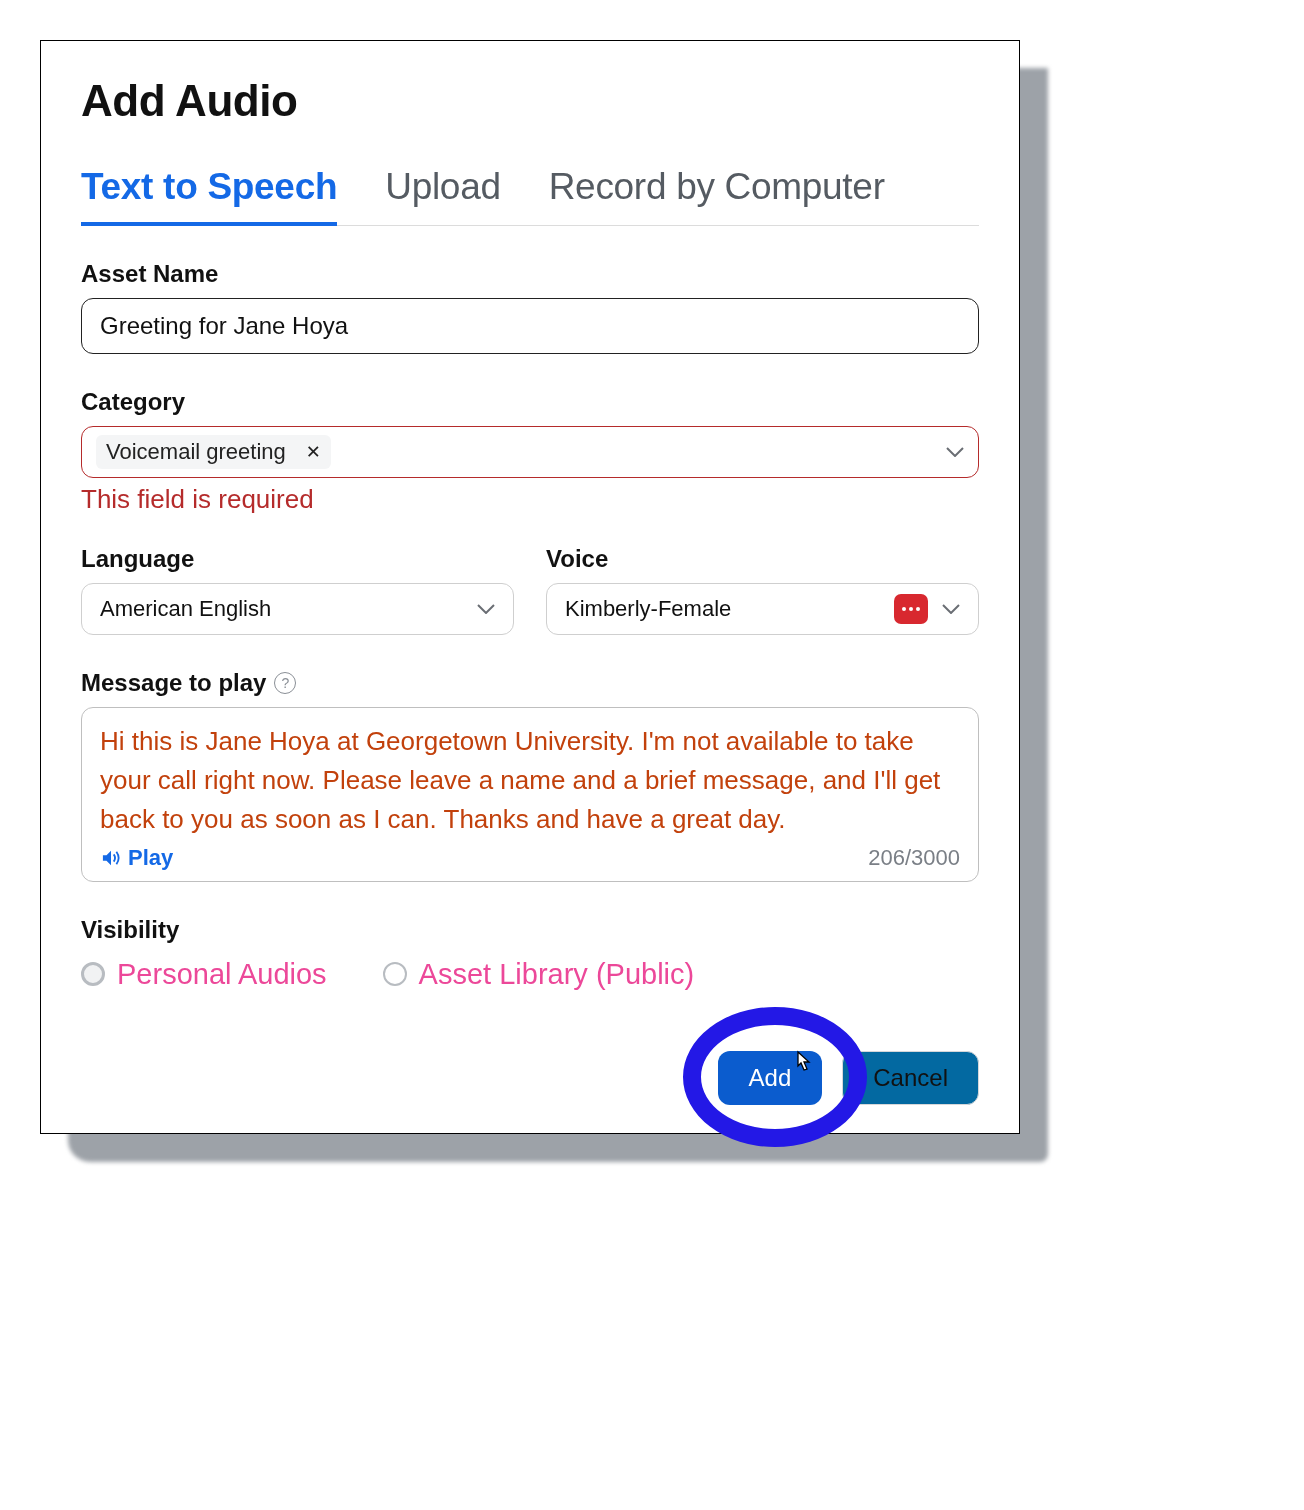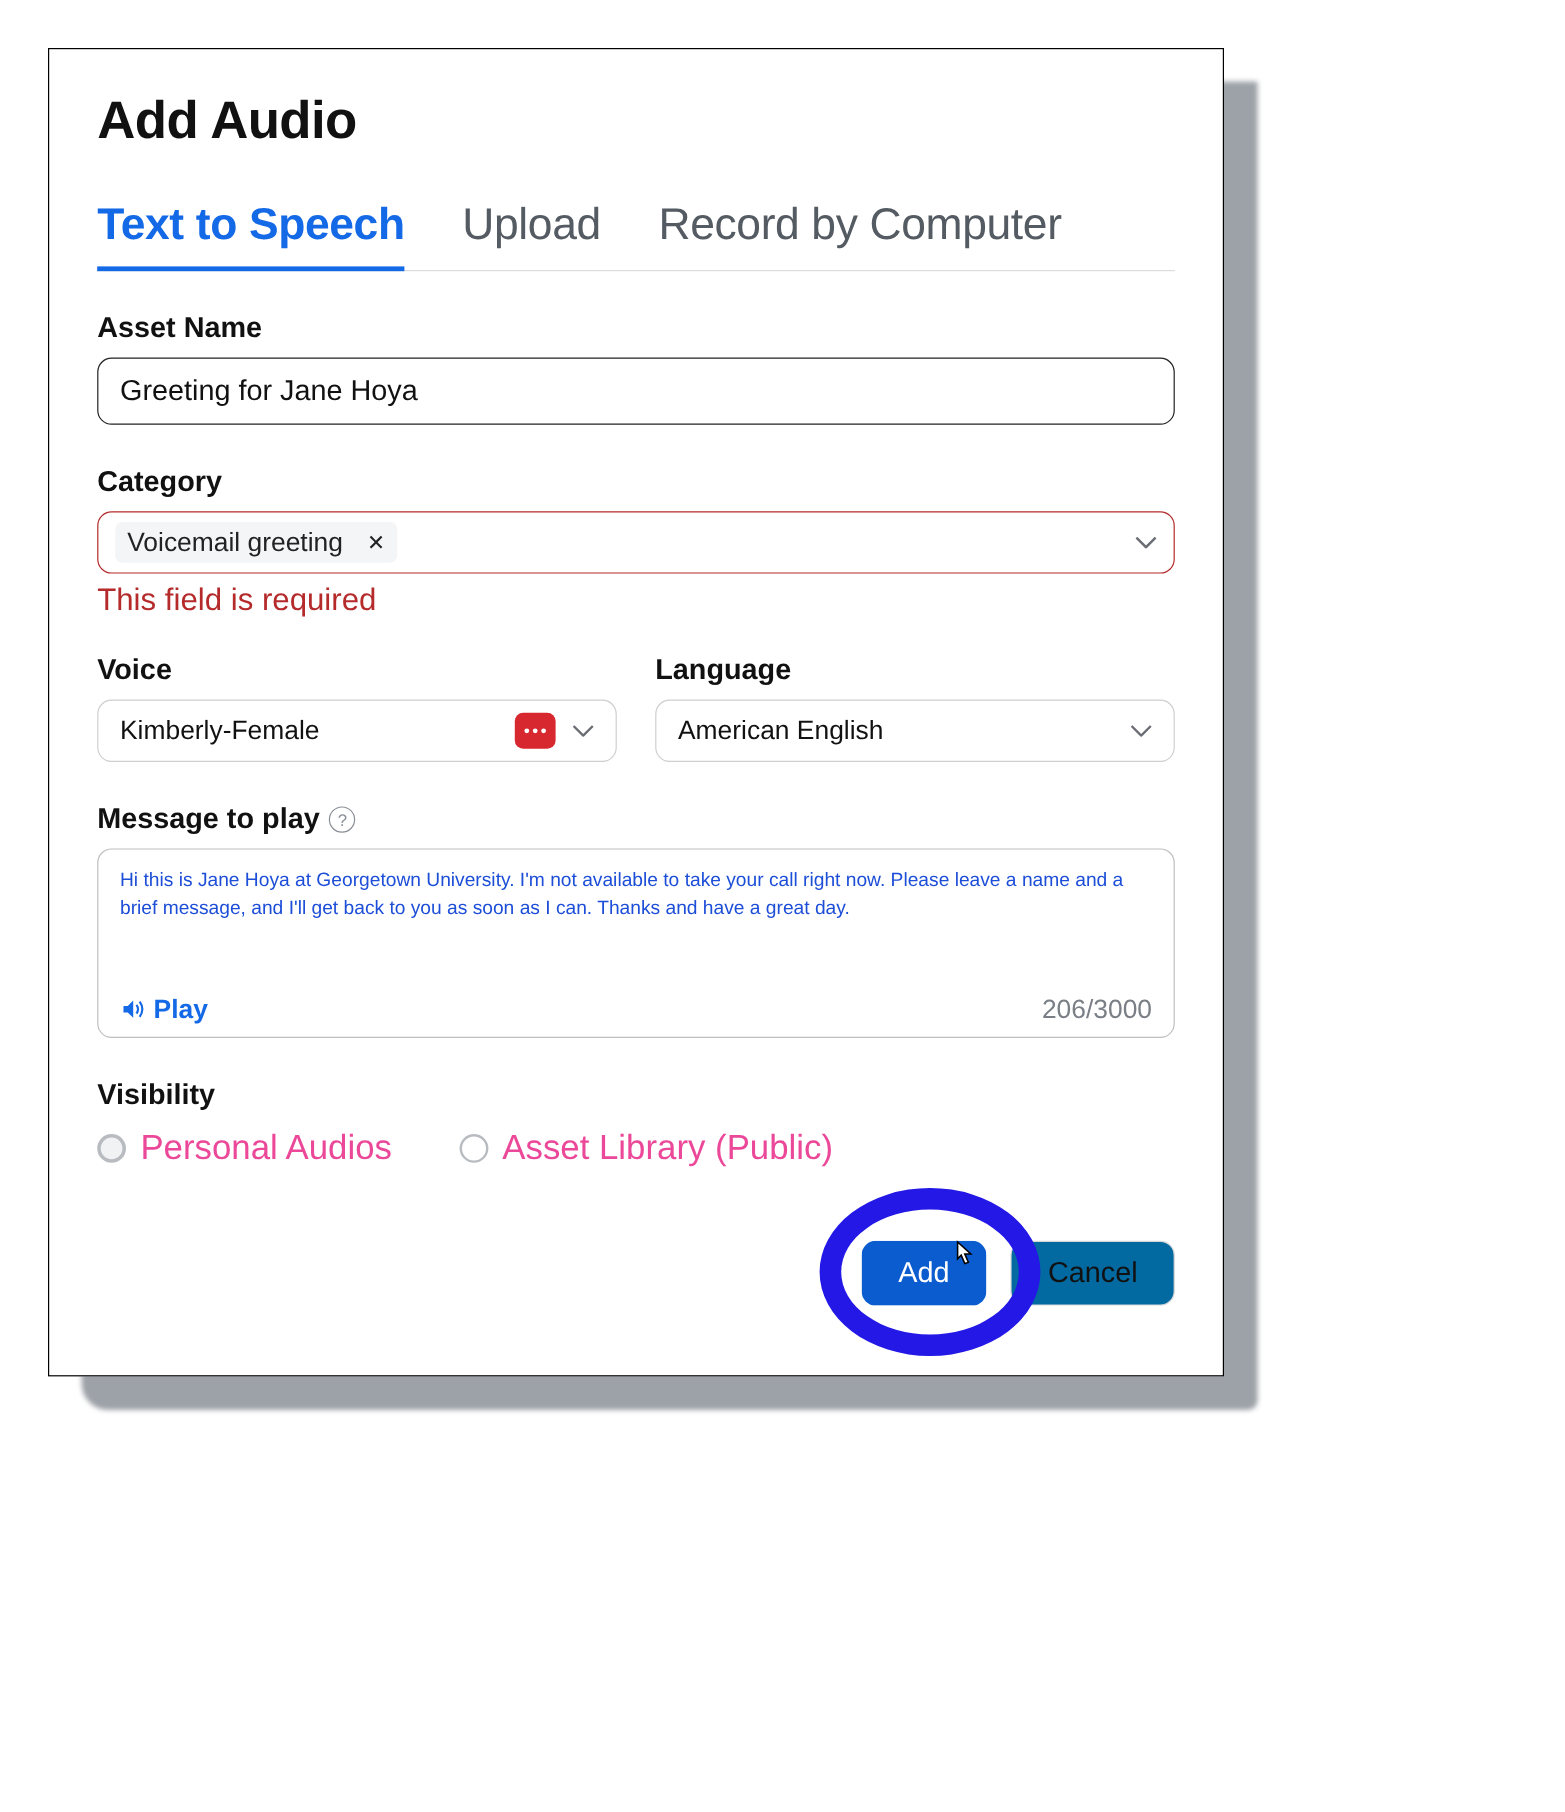--- a/index.html
+++ b/index.html
@@ -22,21 +22,21 @@
     bottom: -28px;
     background: #9da2a8;
     z-index: -1;
     filter: blur(2px);
     border-bottom-left-radius: 22px;
     border-bottom-right-radius: 8px;
   }
   .modal {
     border: 1.5px solid #000;
     background: #fff;
-    padding: 35px 40px 58px 40px;
+    padding: 35px 40px 28px 40px;
     position: relative;
   }
   .title {
     font-size: 44px;
     font-weight: 650;
     color: #111;
     margin-bottom: 40px;
     letter-spacing: -0.5px;
   }
   .tabs {
@@ -173,23 +173,23 @@
     color: #8a8f96;
     font-weight: 500;
   }
   .msg-box {
     border: 1.4px solid #bfbfbf;
     border-radius: 12px;
     padding: 14px 18px 10px 18px;
     margin-bottom: 34px;
   }
   .msg-text {
-    font-size: 16px;
+    font-size: 26px;
     line-height: 1.5;
-    color: #1d4ed8;
+    color: #c2410c;
     min-height: 100px;
     border: none;
     outline: none;
     width: 100%;
     resize: none;
     font-family: inherit;
   }
   .msg-footer {
     display: flex;
     justify-content: space-between;
@@ -313,45 +313,45 @@
         </span>
         <svg class="chev" viewBox="0 0 18 10">
             <polyline points="1,1 9,9 17,1"></polyline>
           </svg>
       </div>
       <div class="error-msg">This field is required</div>
     </div>
 
     
     <div class="row2">
+      <div class="col">
+        <div class="field-label">Language</div>
+        <div class="select-box">
+          <span>American English</span>
+          <svg class="chev" viewBox="0 0 18 10">
+              <polyline points="1,1 9,9 17,1"></polyline>
+            </svg>
+        </div>
+      </div>
       <div class="col">
         <div class="field-label">Voice</div>
         <div class="select-box">
           <span>Kimberly-Female</span>
           <span class="voice-right">
             <span class="red-dots">
                 <span></span>
                 <span></span>
                 <span></span>
               </span>
             <svg class="chev" viewBox="0 0 18 10">
                 <polyline points="1,1 9,9 17,1"></polyline>
               </svg>
           </span>
         </div>
       </div>
-      <div class="col">
-        <div class="field-label">Language</div>
-        <div class="select-box">
-          <span>American English</span>
-          <svg class="chev" viewBox="0 0 18 10">
-              <polyline points="1,1 9,9 17,1"></polyline>
-            </svg>
-        </div>
-      </div>
     </div>
 
     
     <div class="field-label">
       <span>Message to play</span>
       <span class="help-icon">?</span>
     </div>
     <div class="msg-box">
       <div class="msg-text" contenteditable="true" style="">Hi this is Jane Hoya at Georgetown University. I'm not available to take your call right now. Please leave a name and a brief message, and I'll get back to you as soon as I can. Thanks and have a great day.</div>
       <div class="msg-footer">

